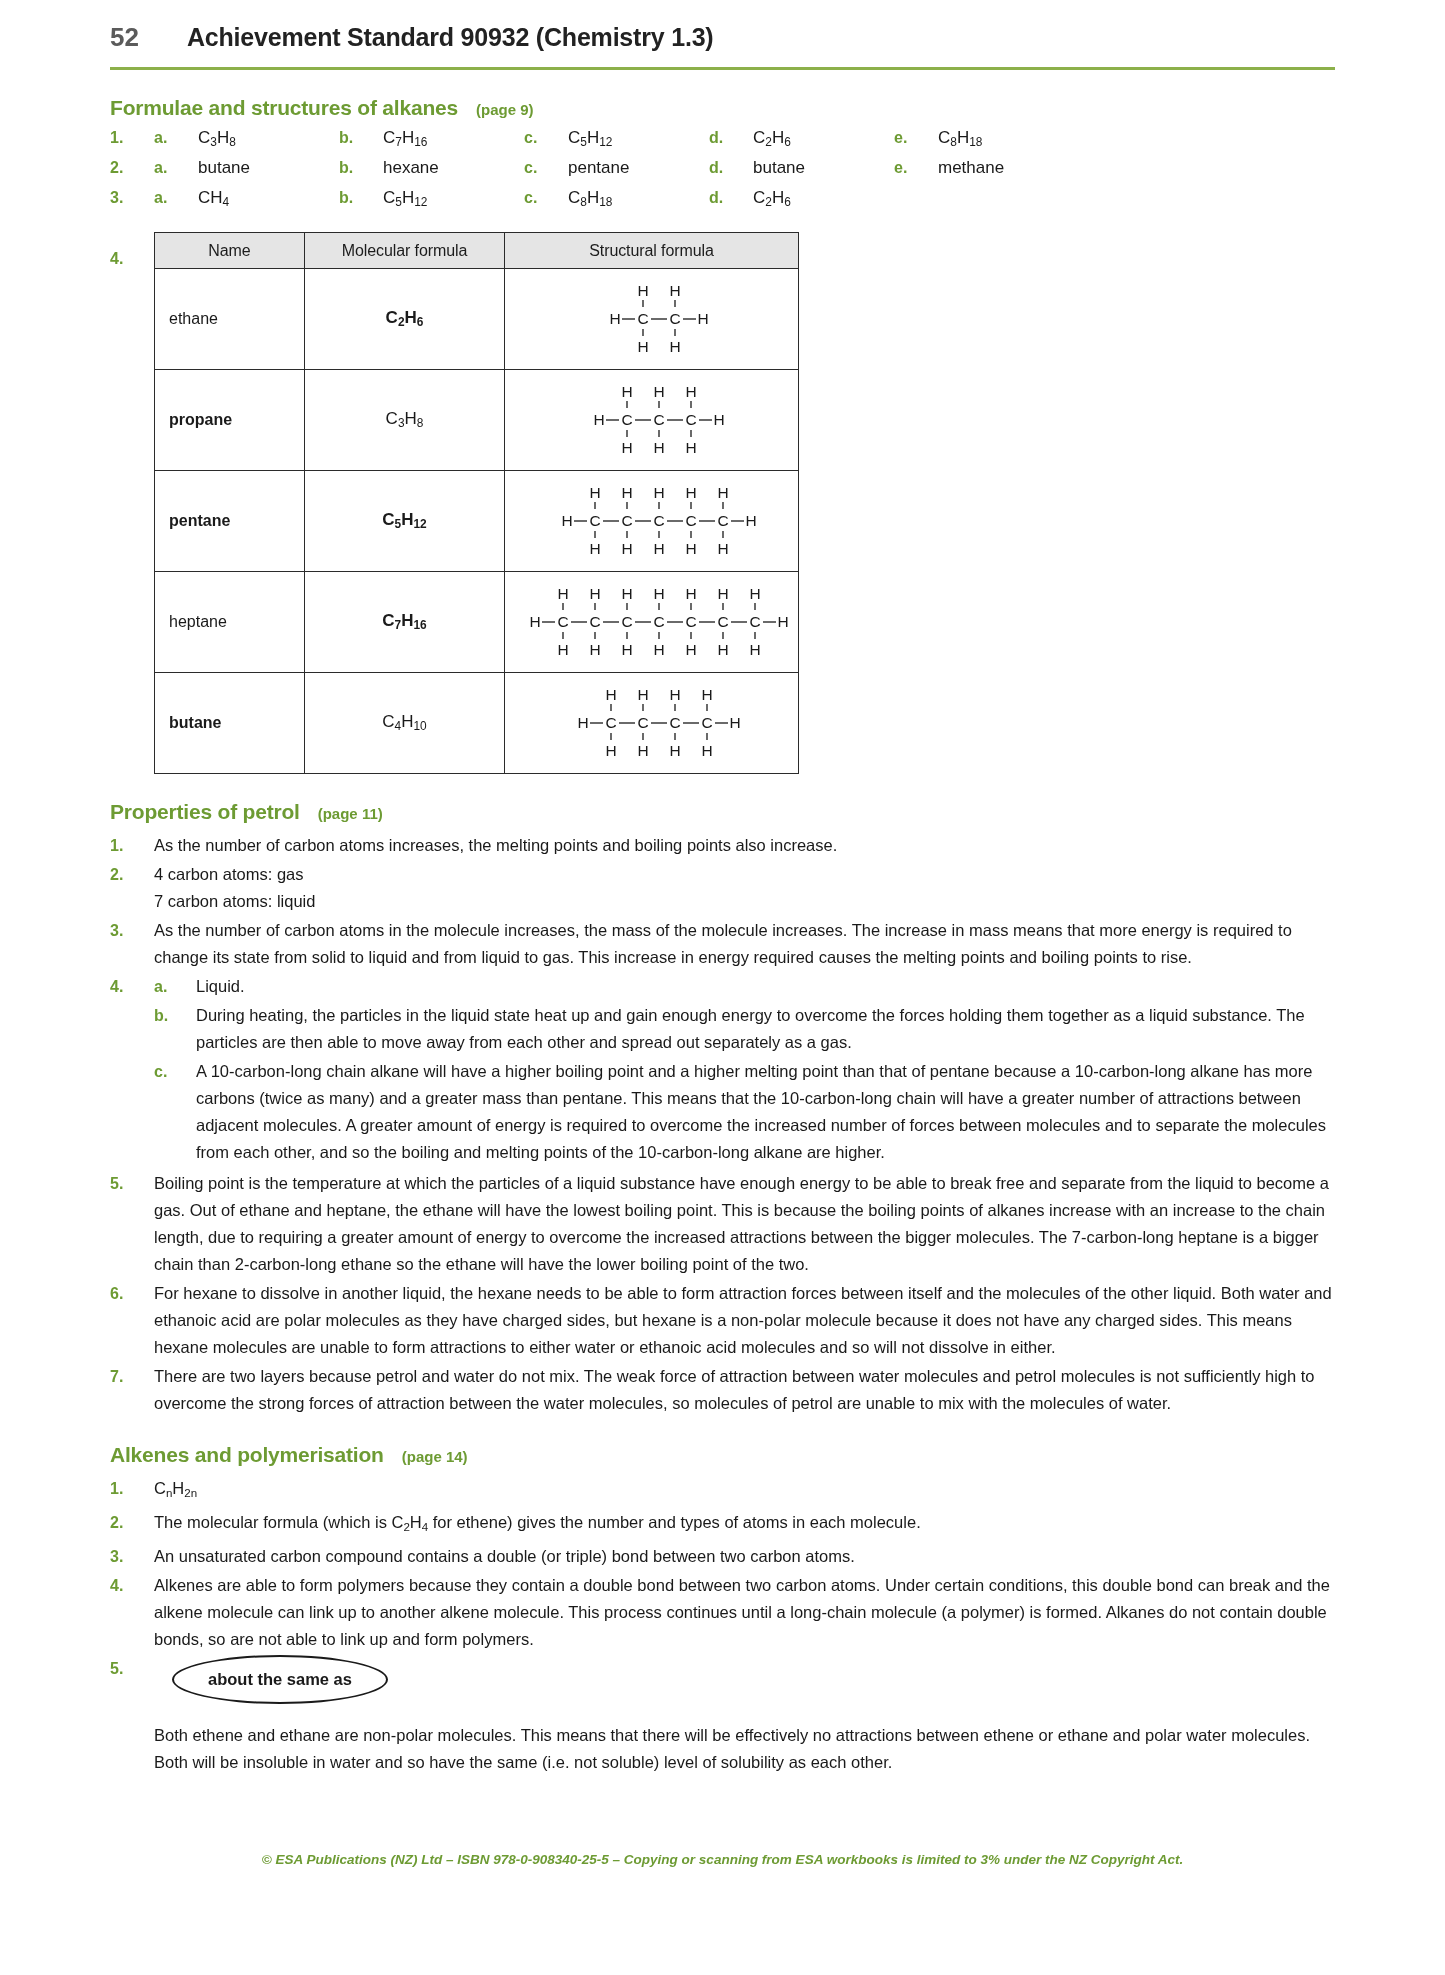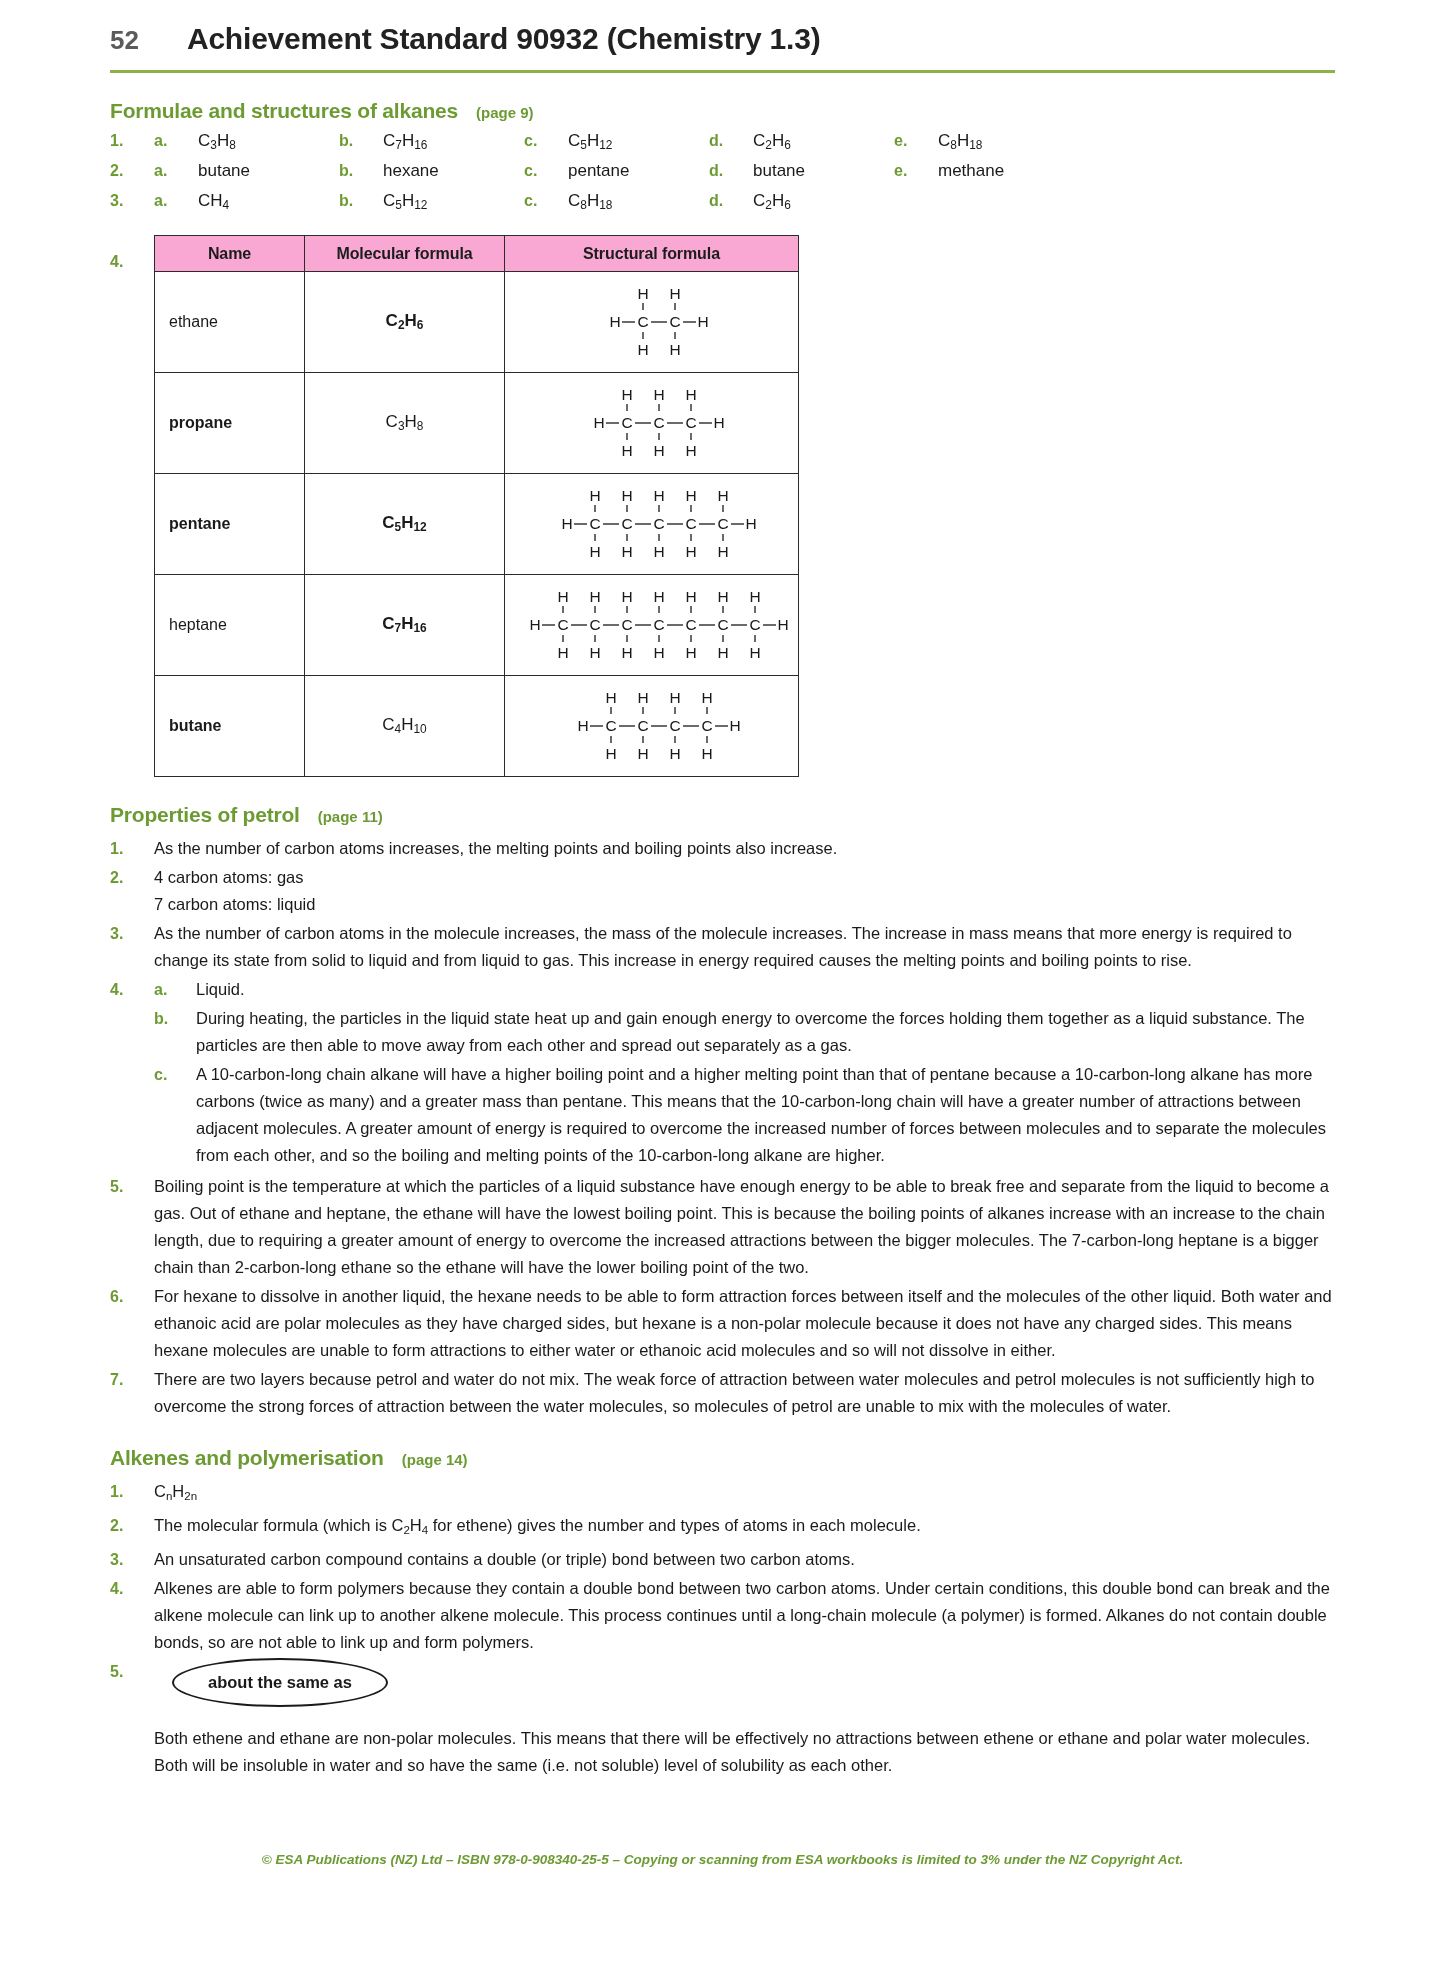--- a/index.html
+++ b/index.html
@@ -9,21 +9,21 @@
     background: #ffffff;
     font-family: "Liberation Sans", sans-serif;
     color: #1a1a1a;
     position: relative;
   }
   .page { position:relative; width:1445px; height:1895px; padding: 0; }
 
   
   .hdr { display:flex; align-items:baseline; padding: 22px 0 0 110px; }
   .hdr-page { font-size: 26px; font-weight: bold; color:#5b5b5b; letter-spacing:0px; }
-  .hdr-title { font-size: 30px; font-weight: bold; color:#222222; margin-left: 48px; letter-spacing:-0.2px; }
+  .hdr-title { font-size: 25px; font-weight: bold; color:#222222; margin-left: 48px; letter-spacing:-0.2px; }
   .hdr-rule { margin: 14px 110px 0 110px; height:3px; background:#8cb04a; }
 
   
   .sec-head { margin: 26px 12px 8px 110px; display:flex; align-items:baseline; }
   .sec-title { font-size: 21px; font-weight: bold; color:#6d9b33; letter-spacing:-0.2px; }
   .sec-page { font-size: 15px; font-weight:bold; color:#6d9b33; margin-left: 18px; }
 
   
   .qrow { display:flex; margin-left:110px; align-items:baseline; height:30px; }
   .qnum { width: 44px; color:#6d9b33; font-weight:bold; font-size:16px; flex:none;}
@@ -32,21 +32,21 @@
   .qval { font-size:17px; color:#1a1a1a; }
   .w-a { width:185px; } .w-b { width:185px; } .w-c { width:185px; } .w-d { width:185px; }
   sub { font-size:0.7em; vertical-align: -0.28em; }
 
   
   .tbl-wrap { margin-left:110px; display:flex; align-items:flex-start; margin-top:14px; }
   .tbl-num { width:44px; color:#6d9b33; font-weight:bold; font-size:16px; padding-top:18px; flex:none;}
   table.alk { border-collapse: collapse; width: 645px; }
   table.alk th, table.alk td { border:1.6px solid #2b2b2b; }
   table.alk th {
-    background:#f9a8d4; color:#1c1c1c; font-size:16px; font-weight:bold;
+    background:#e5e5e5; color:#1c1c1c; font-size:16px; font-weight:normal;
     height:36px; letter-spacing:-0.1px;
   }
   th.c-name{ width:150px; } th.c-mol{ width:200px; } th.c-str{ width:auto; }
   td.c-name { padding-left:14px; font-size:16px; height:90px; vertical-align:middle; }
   td.c-mol { text-align:center; font-size:17px; vertical-align:middle; }
   td.c-str { vertical-align:middle; padding: 6px 0; }
   .bold { font-weight:bold; }
 
   
   .mol { display:flex; justify-content:center; align-items:center; }

